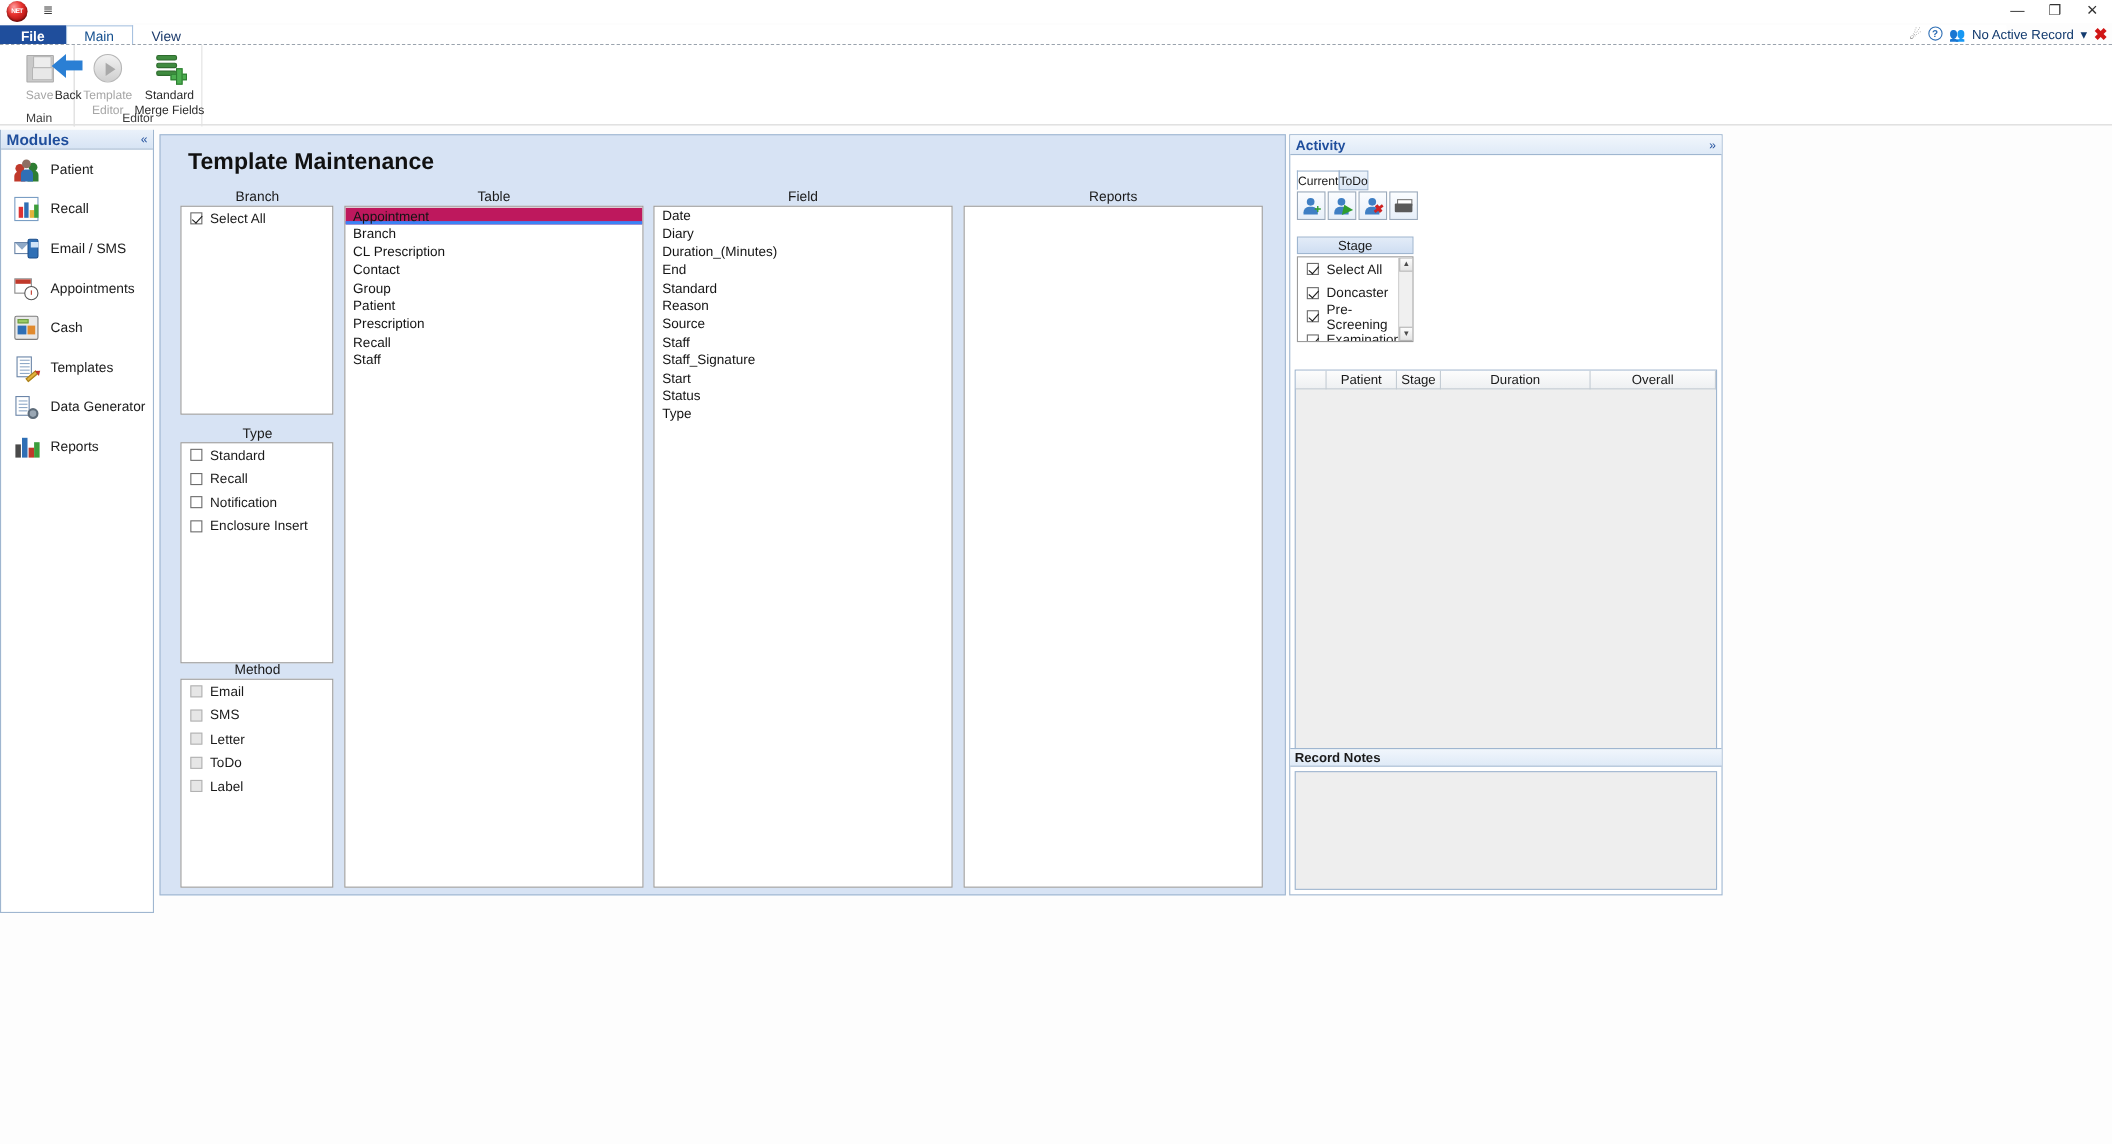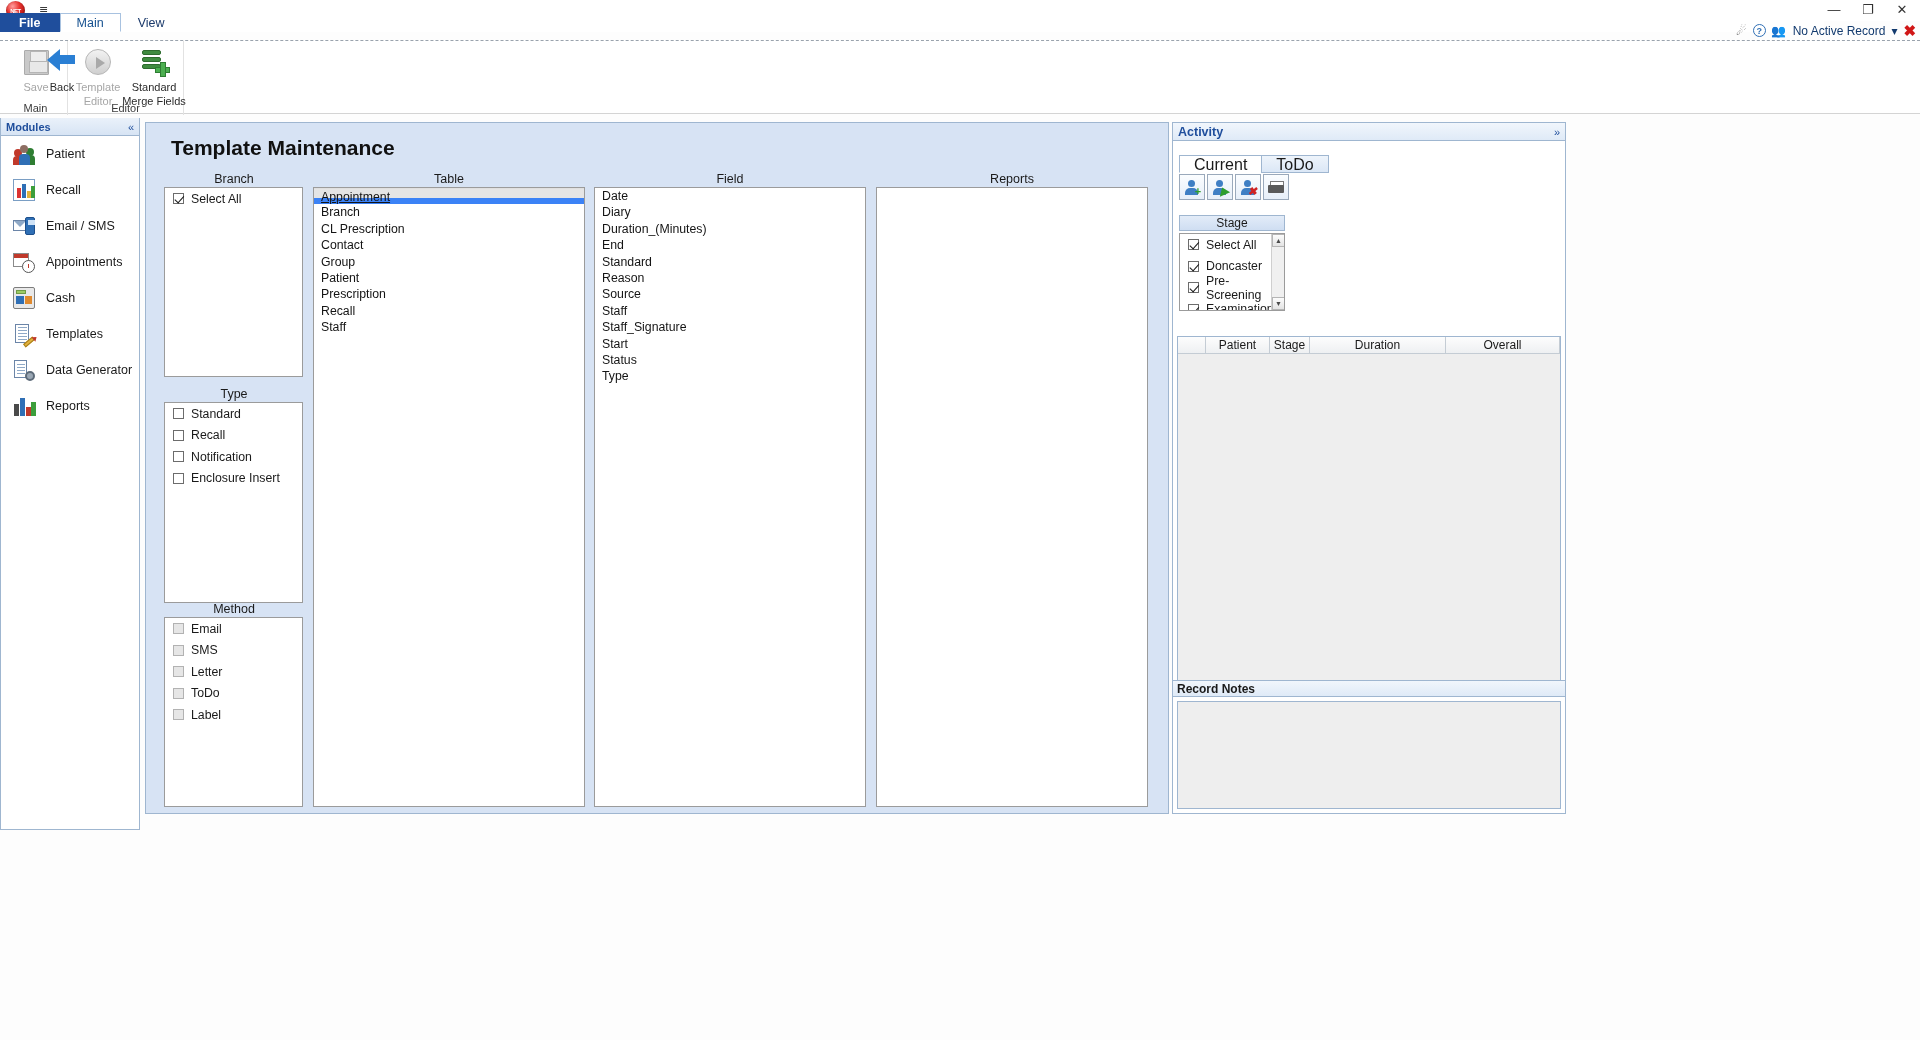--- a/index.html
+++ b/index.html
@@ -32,21 +32,21 @@
   }
   .titlebar-title {
     position:absolute; left:0; right:0; top:3px; text-align:center;
     font-size:13px; color:#1a1a1a;
   }
   .win-btns { position:absolute; right:6px; top:2px; display:flex; gap:10px; align-items:center; }
   .win-btn { font-size:13px; color:#333; width:24px; text-align:center; cursor:default; line-height:16px;}
 
   
   .ribbon-tabs {
-    position:absolute; left:0; top:13px; width:1824px; height:19px;
+    position:absolute; left:0; top:23px; width:1824px; height:19px;
     background:#ffffff;
     display:flex; 
   }
   .tab {
     height:19px; line-height:19px; padding:0 16px;
     font-size:12.5px; color:#1b3a6b; cursor:default;
     border:1px solid transparent; border-bottom:none;
   }
   .tab.file {
     background:#1f4e9c; color:#ffffff; font-weight:bold;
@@ -104,21 +104,21 @@
   .sidebar {
     position:absolute; left:0; top:118px; width:140px; height:712px;
     background:#ffffff; border:1px solid #9fb6d0; border-top:none;
   }
   .sidebar-head {
     height:18px; background:linear-gradient(#eaf1fa,#d7e4f4);
     border-bottom:1px solid #9fb6d0;
     display:flex; align-items:center; justify-content:space-between;
     padding:0 5px;
   }
-  .sidebar-head .t { font-size:11px; font-weight:bold; color:#1f4e9c; }
+  .sidebar-head .t { font-size:14px; font-weight:bold; color:#1f4e9c; }
   .sidebar-head .c { font-size:11px; color:#1f4e9c; cursor:default; }
   .side-item { height:36px; display:flex; align-items:center; padding-left:12px; gap:11px; cursor:default;}
   .side-item .lbl { font-size:12.5px; color:#1a1a1a; }
   .si-ico { width:22px;height:22px;position:relative;flex:none; }
 
   
   .mi-patient .h1{position:absolute;left:1px;top:6px;width:8px;height:8px;border-radius:50%;background:#c0392b;}
   .mi-patient .h2{position:absolute;left:13px;top:5px;width:8px;height:8px;border-radius:50%;background:#2e7d32;}
   .mi-patient .h3{position:absolute;left:7px;top:2px;width:8px;height:8px;border-radius:50%;background:#8d6e63;}
   .mi-patient .b1{position:absolute;left:0;top:13px;width:10px;height:9px;border-radius:4px 4px 0 0;background:#c0392b;}
@@ -175,21 +175,21 @@
     position:absolute; font-size:12.5px; color:#1a1a1a; text-align:center;
   }
   .listbox {
     position:absolute; background:#ffffff; border:1px solid #9b9b9b;
     overflow:hidden;
   }
   .list-row {
     height:16.4px; line-height:16.4px; padding-left:7px;
     font-size:12.3px; color:#141414; cursor:default; white-space:nowrap;
   }
-  .list-row.sel { background:#e5e5e5; border-top:1px solid #e0e0e0; border-bottom:6px solid #3b82f6;text-decoration:underline;}
+  .list-row.sel { background:#be185d; border-top:1px solid #e0e0e0; border-bottom:3px solid #3b82f6;}
   .chk-row { height:21.5px; display:flex; align-items:center; padding-left:8px; gap:7px; cursor:default;}
   .chk {
     width:11px;height:11px;background:#fff;border:1px solid #6c6c6c;flex:none;
     position:relative;
   }
   .chk.checked:after{
     content:"";position:absolute;left:2.5px;top:0px;width:4px;height:7.5px;
     border:solid #1a1a1a;border-width:0 1.7px 1.7px 0;transform:rotate(42deg);
   }
   .chk.disabled { background:#e6e6e6; border-color:#b2b2b2; }
@@ -202,21 +202,21 @@
   }
   .activity-head {
     height:18px; background:linear-gradient(#f1f6fc,#dfeaf7);
     border-bottom:1px solid #9fb6d0;
     display:flex; align-items:center; justify-content:space-between; padding:0 5px;
   }
   .activity-head .t { font-size:12.5px; font-weight:bold; color:#1f4e9c; }
   .activity-head .c { font-size:11px; color:#1f4e9c; }
   .act-tabs { position:absolute; left:6px; top:32px; display:flex; align-items:flex-end; }
   .act-tab {
-    height:18px;line-height:18px;padding:0 14px;font-size:16px;color:#1a1a1a;
+    height:18px;line-height:18px;padding:0 0;font-size:11px;color:#1a1a1a;
     border:1px solid #9fb6d0; background:linear-gradient(#eef4fb,#dbe7f6); cursor:default;
     margin-right:-1px;
   }
   .act-tab.active { background:#ffffff; border-bottom:1px solid #ffffff; }
   .act-toolbar {
     position:absolute; left:6px; top:50px; width:180px; height:28px;
     display:flex; align-items:center; gap:0px;
   }
   .tb-btn {
     width:26px;height:26px;border:1px solid #9aa9bb;background:linear-gradient(#fbfdff,#e7eff9);

